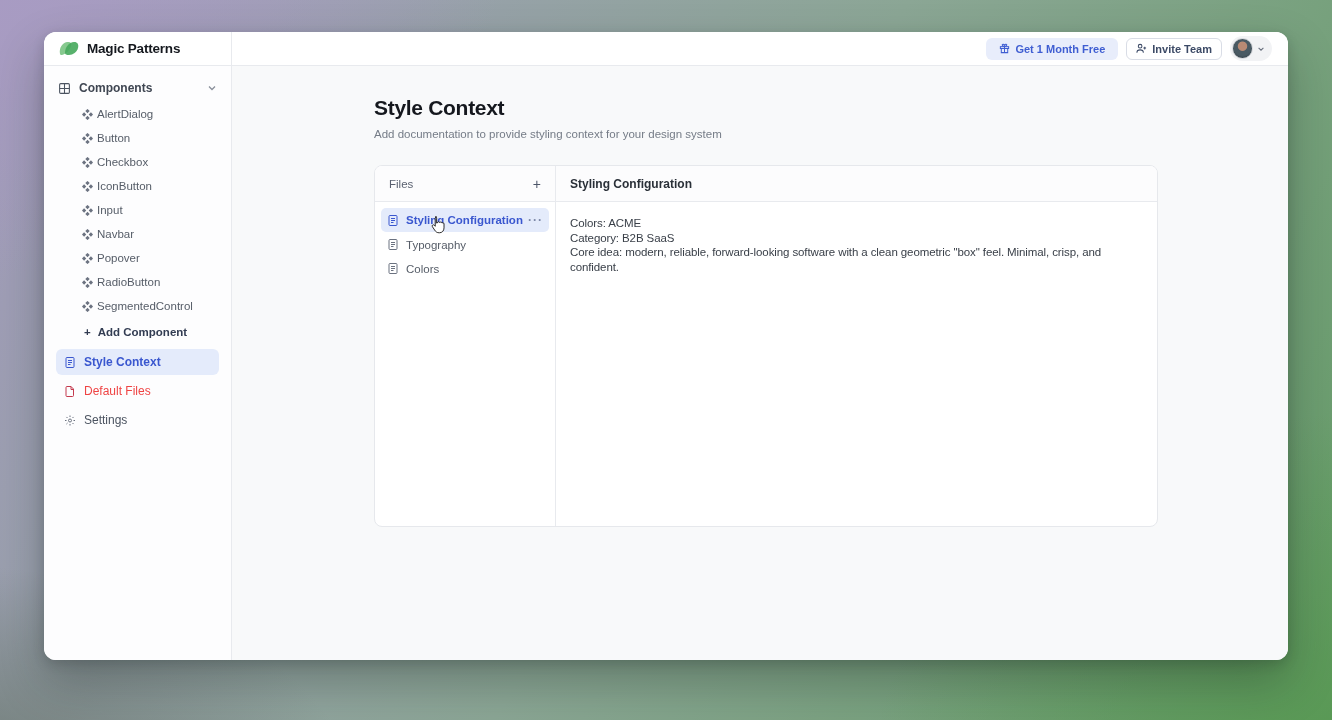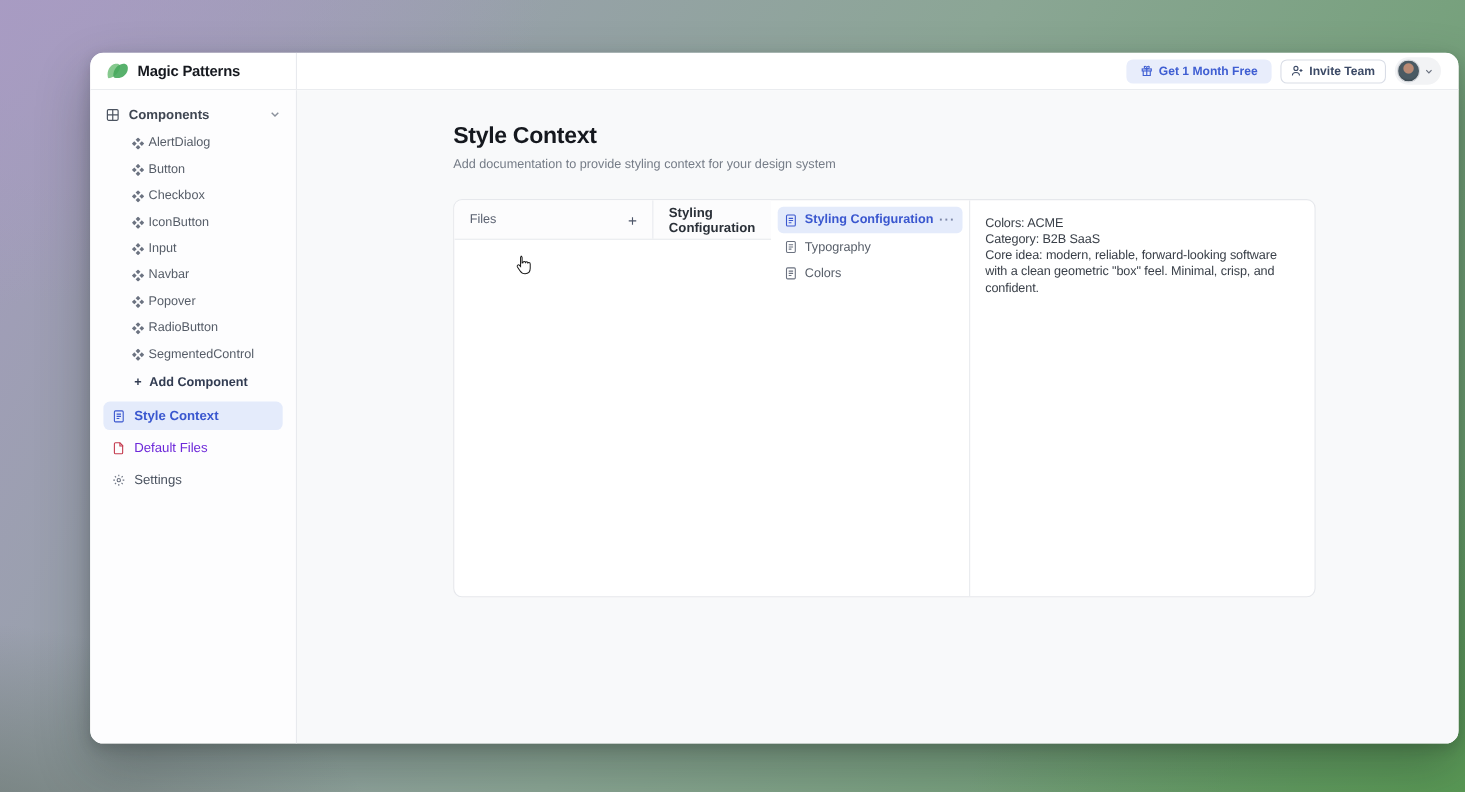--- a/index.html
+++ b/index.html
@@ -6,24 +6,24 @@
   html,body { width:1332px; height:720px; overflow:hidden; }
   body {
     font-family:"Liberation Sans", sans-serif;
     background:
       radial-gradient(900px 520px at -4% -6%, rgba(169,155,196,.95), rgba(169,155,196,0) 62%),
       radial-gradient(820px 560px at 106% 108%, rgba(86,152,80,.95), rgba(86,152,80,0) 66%),
       radial-gradient(760px 420px at -6% 112%, rgba(98,112,102,.9), rgba(98,112,102,0) 58%),
       linear-gradient(120deg, #a49cbe 0%, #8ba695 52%, #649c66 100%);
   }
   .window {
-    position:absolute; left:44px; top:48px; width:1244px; height:628px;
+    position:absolute; left:44px; top:32px; width:1244px; height:628px;
     background:#fff; border-radius:12px; overflow:hidden;
     box-shadow:0 22px 48px rgba(20,30,25,.30), 0 4px 12px rgba(20,30,25,.18);
-    display:flex; flex-direction:column;margin-left:38px;
+    display:flex; flex-direction:column;
   }
   
   .topbar { height:34px; display:flex; align-items:stretch; border-bottom:1px solid #e8eaee; background:#fff; flex:0 0 34px; }
   .topbar-left { width:188px; flex:0 0 188px; display:flex; align-items:center; padding-left:14px; border-right:1px solid #e8eaee; }
   .logo-mark { width:22px; height:18px; margin-right:7px; position:relative; }
   .logo-text { font-size:13.5px; font-weight:700; color:#15181e; letter-spacing:-.2px; }
   .topbar-right { flex:1; display:flex; align-items:center; justify-content:flex-end; gap:8px; padding-right:16px; }
   .btn-promo {
     display:flex; align-items:flex-start; gap:5px; background:#e8edfb; color:#3f5ed2;
     font-size:11px; font-weight:600; border:none; border-radius:6px; padding:5px 13px; cursor:pointer;
@@ -46,26 +46,26 @@
   .ws-name { font-size:12px; font-weight:700; color:#15181e; line-height:1.25; }
   .ws-sub { font-size:10.5px; color:#8a909b; }
   .navsec { padding-top:10px; }
   .sec-head { display:flex; align-items:center; gap:8px; padding:5px 2px; color:#3f4652; font-size:12px; cursor:pointer;font-weight:bold; }
   .sec-head .spring { flex:1; }
   .complist { margin:2px 0 0 0; }
   .comp-item { display:flex; align-items:center; gap:4px; padding:6px 2px 6px 26px; font-size:11.5px; color:#565d68; cursor:pointer; }
   .add-comp { display:flex; align-items:center; gap:7px; padding:8px 2px 8px 28px; font-size:11.5px; font-weight:600; color:#323c52; cursor:pointer; }
   .nav-item { display:flex; align-items:center; gap:8px; padding:6px 8px; margin:3px 0; font-size:12px; color:#4b5360; border-radius:6px; cursor:pointer; }
   .nav-item.selected { background:#e4ebfb; color:#3a57cf; font-weight:600; }
-  .nav-item.danger { color:#6d28d9; }
+  .nav-item.danger { color:#ef4444; }
   .main { flex:1; background:#f8f9fa; position:relative; padding:30px 0 0 142px; }
   .page-title { font-size:21px; font-weight:700; color:#15181e; letter-spacing:-.3px; }
   .page-sub { font-size:11.5px; color:#757c87; margin-top:8px; }
   
-  .card { margin-top:25px; width:784px; height:362px; background:#fff; border:1px solid #e6e8ec; border-radius:8px; display:flex; flex-direction:row; position:relative; overflow:hidden; }
+  .card { margin-top:25px; width:784px; height:362px; background:#fff; border:1px solid #e6e8ec; border-radius:8px; display:flex; flex-direction:column; position:relative; overflow:hidden; }
   .card-head { height:36px; flex:0 0 36px; display:flex; border-bottom:1px solid #e8eaee; background:#fcfcfd; }
   .files-head { width:181px; flex:0 0 181px; border-right:1px solid #e8eaee; display:flex; align-items:center; justify-content:space-between; padding:0 14px; }
   .files-title { font-size:11.5px; color:#5a6170; }
   .plus-btn { font-size:14px; color:#4c5568; cursor:pointer; line-height:1; }
   .content-head { flex:1; display:flex; align-items:center; padding:0 14px; font-size:12px; font-weight:600; color:#2a3038; }
   .card-body { flex:1; display:flex; min-height:0; }
   .files-col { width:181px; flex:0 0 181px; border-right:1px solid #e8eaee; padding:5px 6px; }
   .file-row { display:flex; align-items:center; gap:7px; padding:5px 6px; margin:1px 0; border-radius:5px; font-size:11.5px; color:#565d68; cursor:pointer; }
   .file-row.selected { background:#e4ebfb; color:#3a57cf; font-weight:600; }
   .file-row .grow { flex:1; min-width:0; white-space:nowrap; }

